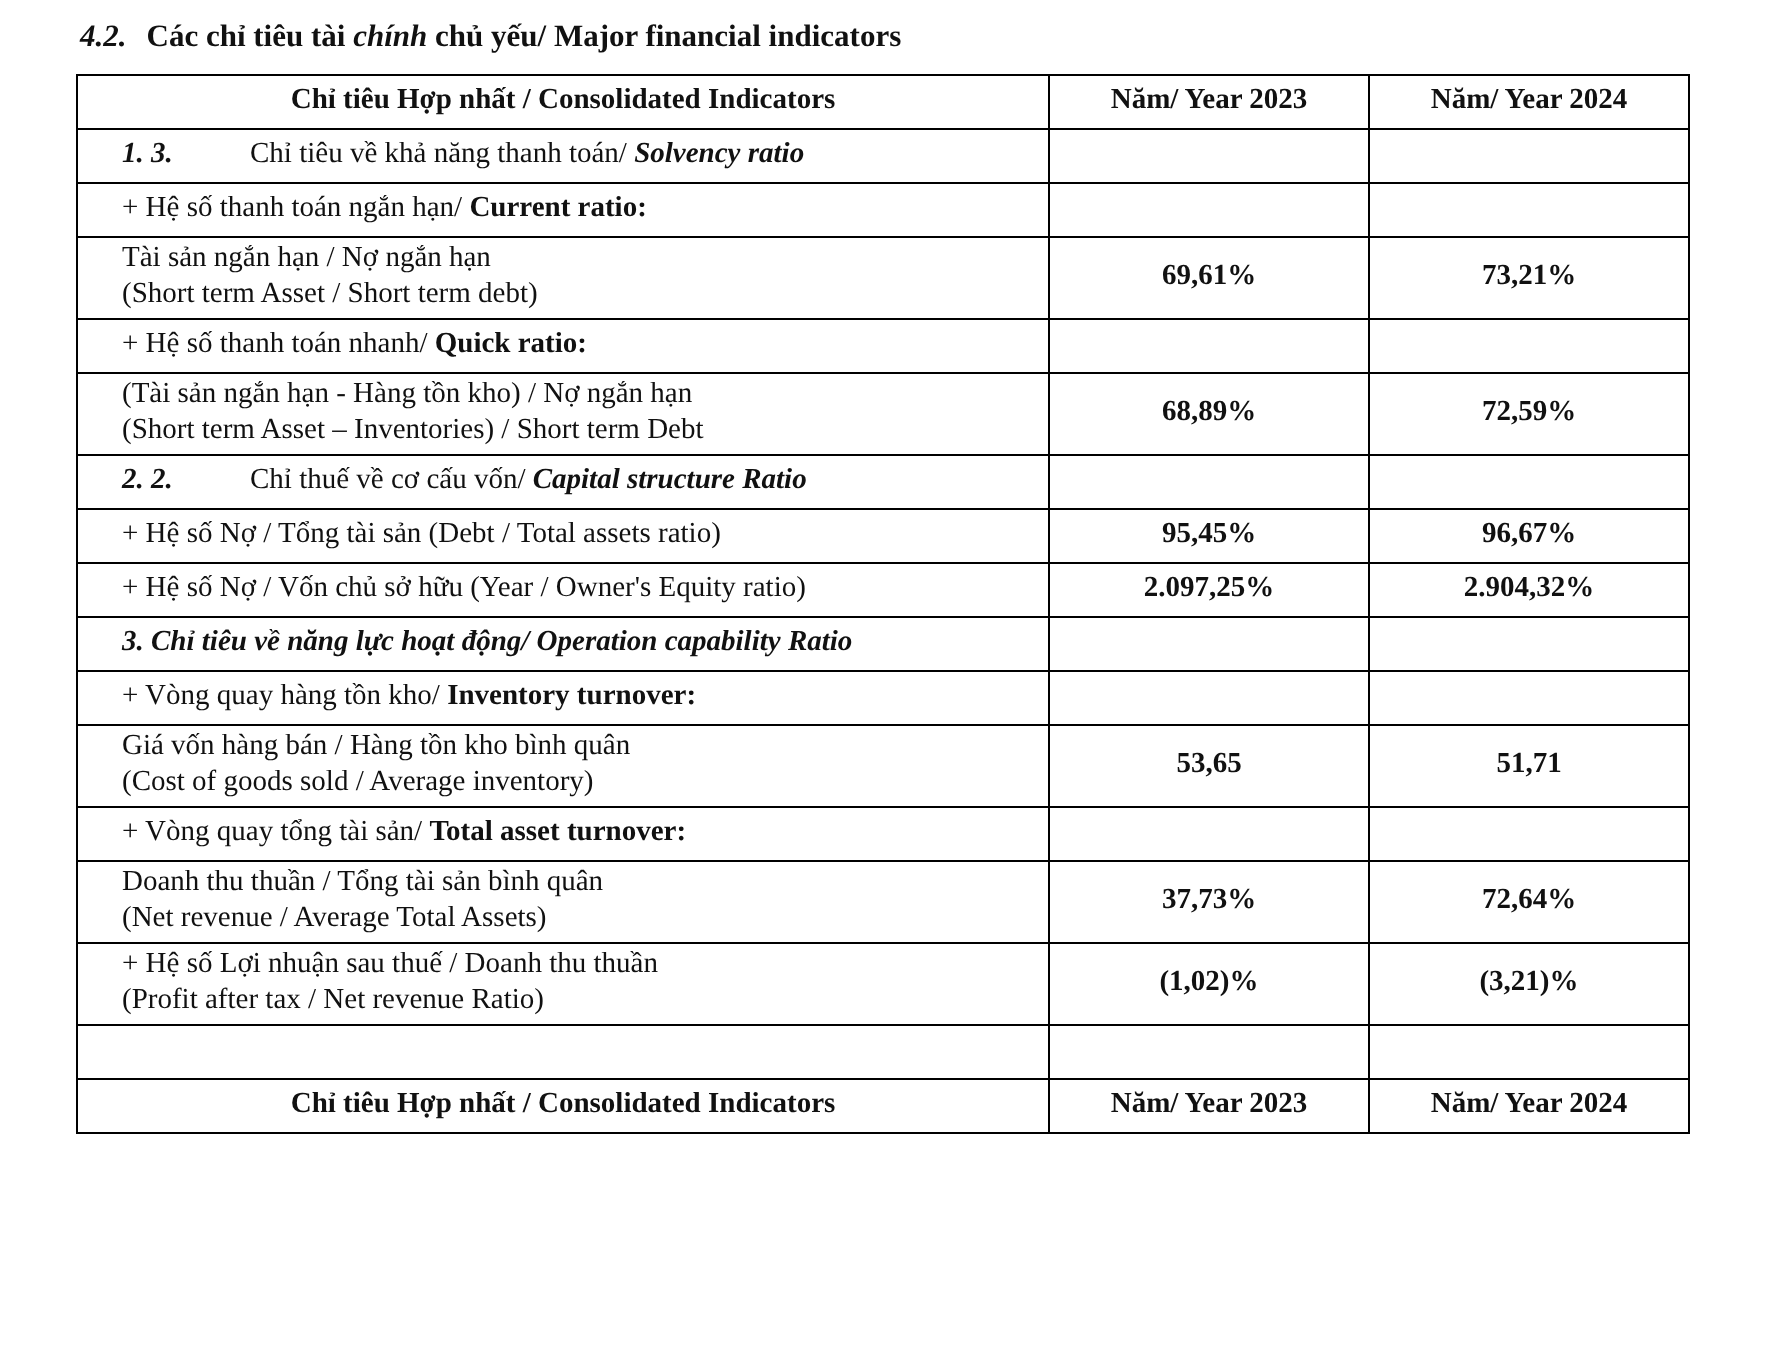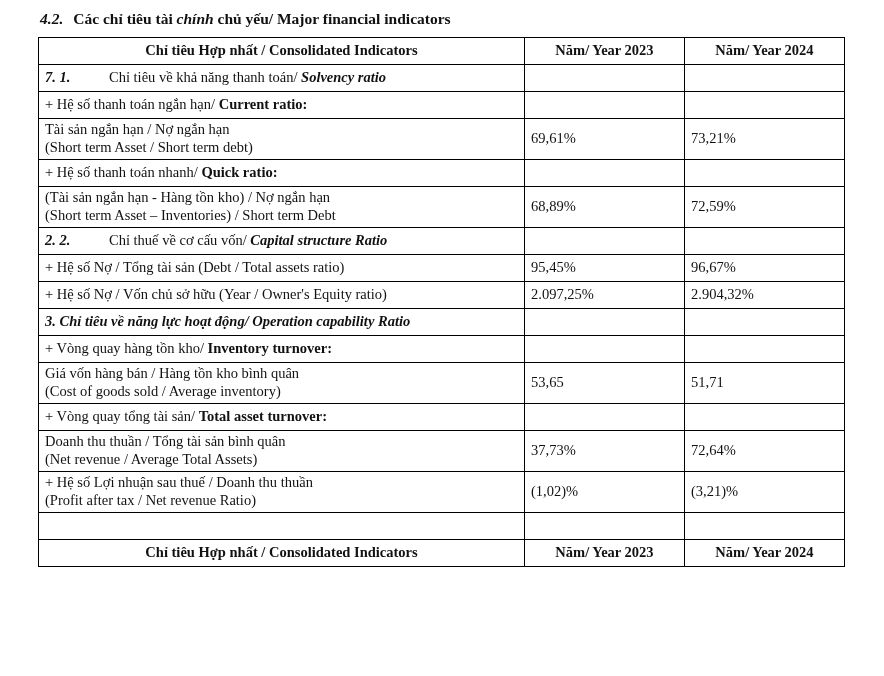--- a/index.html
+++ b/index.html
@@ -44,39 +44,41 @@
     font-weight: bold;
   }
   table.fin {
     border-collapse: collapse;
     width: 806px;
     table-layout: fixed;
     background: #fff;
   }
   table.fin td {
     border: 1px solid #000;
-    padding: 2px 6px;
+    padding: 2px 22px;
     font-size: 14.5px;
     line-height: 1.24;
     vertical-align: middle;
     height: 22px;
   }
   col.c-label { width: 486px; }
   col.c-y1 { width: 160px; }
   col.c-y2 { width: 160px; }
 
   .hdr {
     text-align: center;
     font-weight: bold;
     font-size: 15px;
     padding-top: 4px;
     padding-bottom: 4px;
   }
   .num-cell {
+    text-align: center;
     font-size: 14px;
+    font-weight: bold;
   }
   .grp {
     font-weight: bold;
     font-style: italic;
     font-size: 14.5px;
   }
   .grp .lead {
     display: inline-block;
     min-width: 64px;
     font-style: italic;
@@ -128,21 +130,21 @@
       <col class="c-y2">
     </colgroup>
     <tbody>
       <tr>
         <td class="hdr">Chỉ tiêu Hợp nhất / Consolidated Indicators</td>
         <td class="hdr">Năm/ Year 2023</td>
         <td class="hdr">Năm/ Year 2024</td>
       </tr>
 
       <tr>
-        <td class="grp"><span class="lead">7. 1.</span><span class="vi">Chỉ tiêu về khả năng thanh toán/ </span><span class="en">Solvency ratio</span></td>
+        <td class="grp"><span class="lead">1. 3.</span><span class="vi">Chỉ tiêu về khả năng thanh toán/ </span><span class="en">Solvency ratio</span></td>
         <td class="num-cell"></td>
         <td class="num-cell"></td>
       </tr>
 
       <tr>
         <td class="plus"><span class="vi">+ Hệ số thanh toán ngắn hạn/ </span><span class="en">Current ratio:</span></td>
         <td class="num-cell"></td>
         <td class="num-cell"></td>
       </tr>
 

